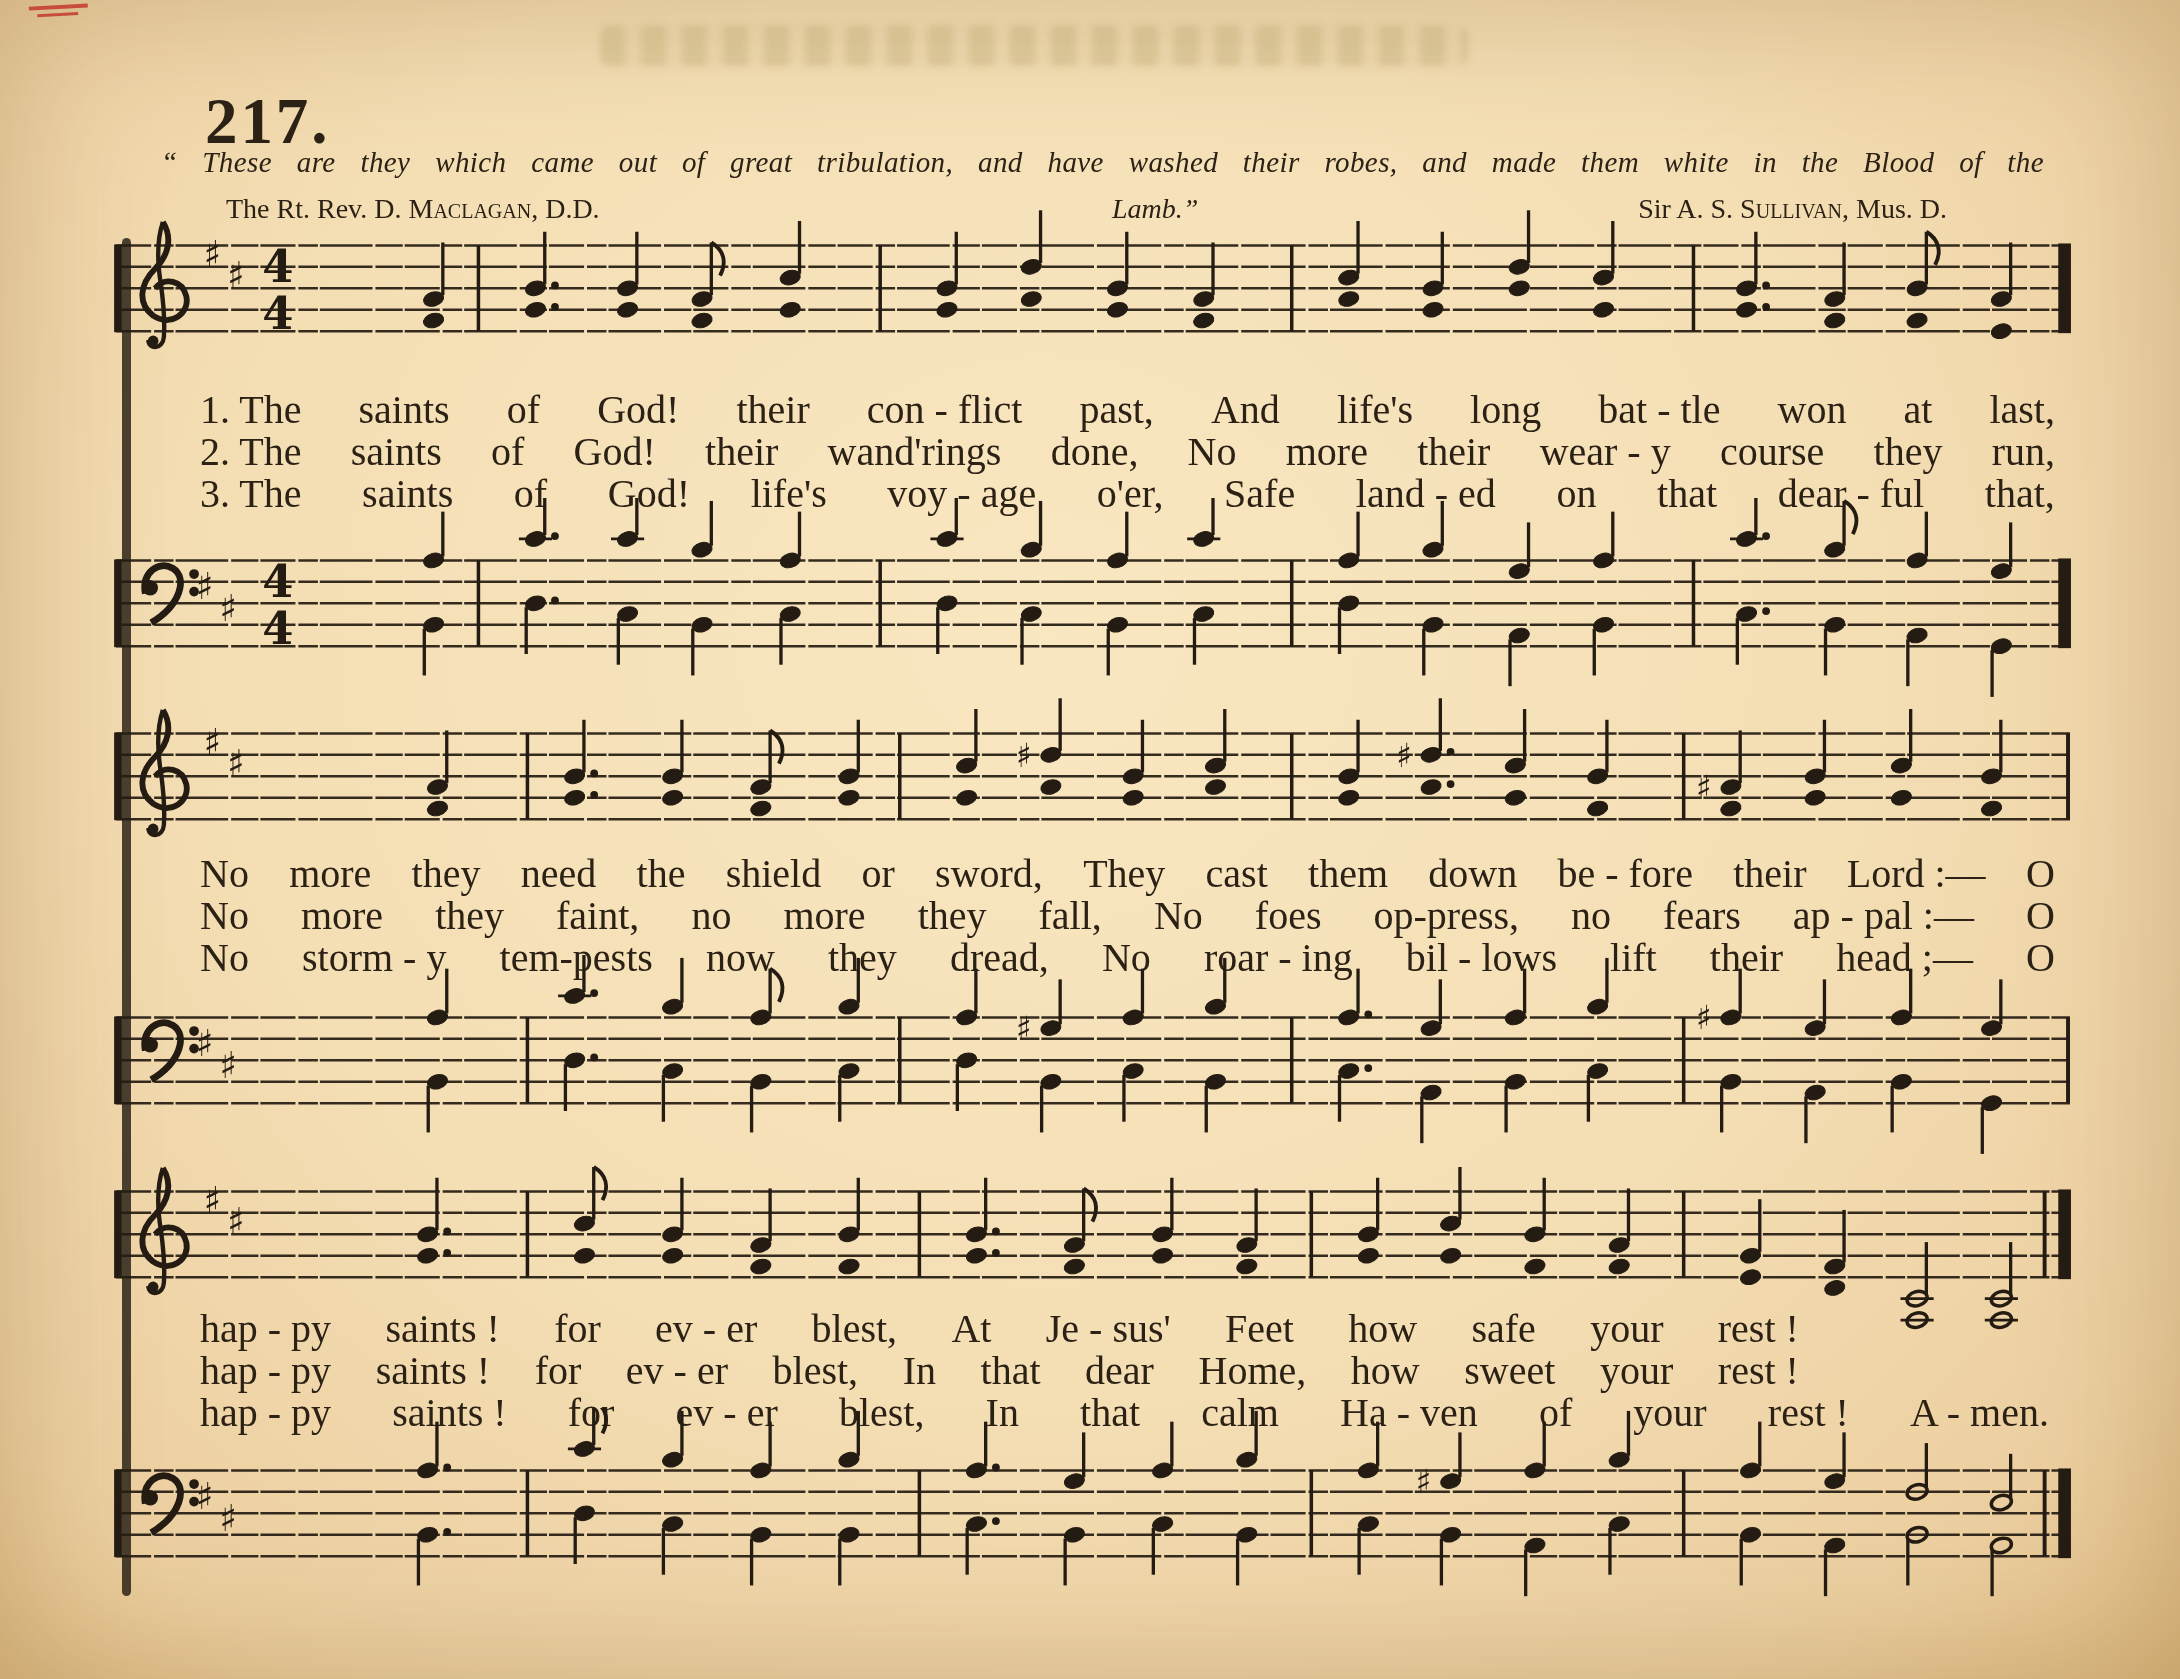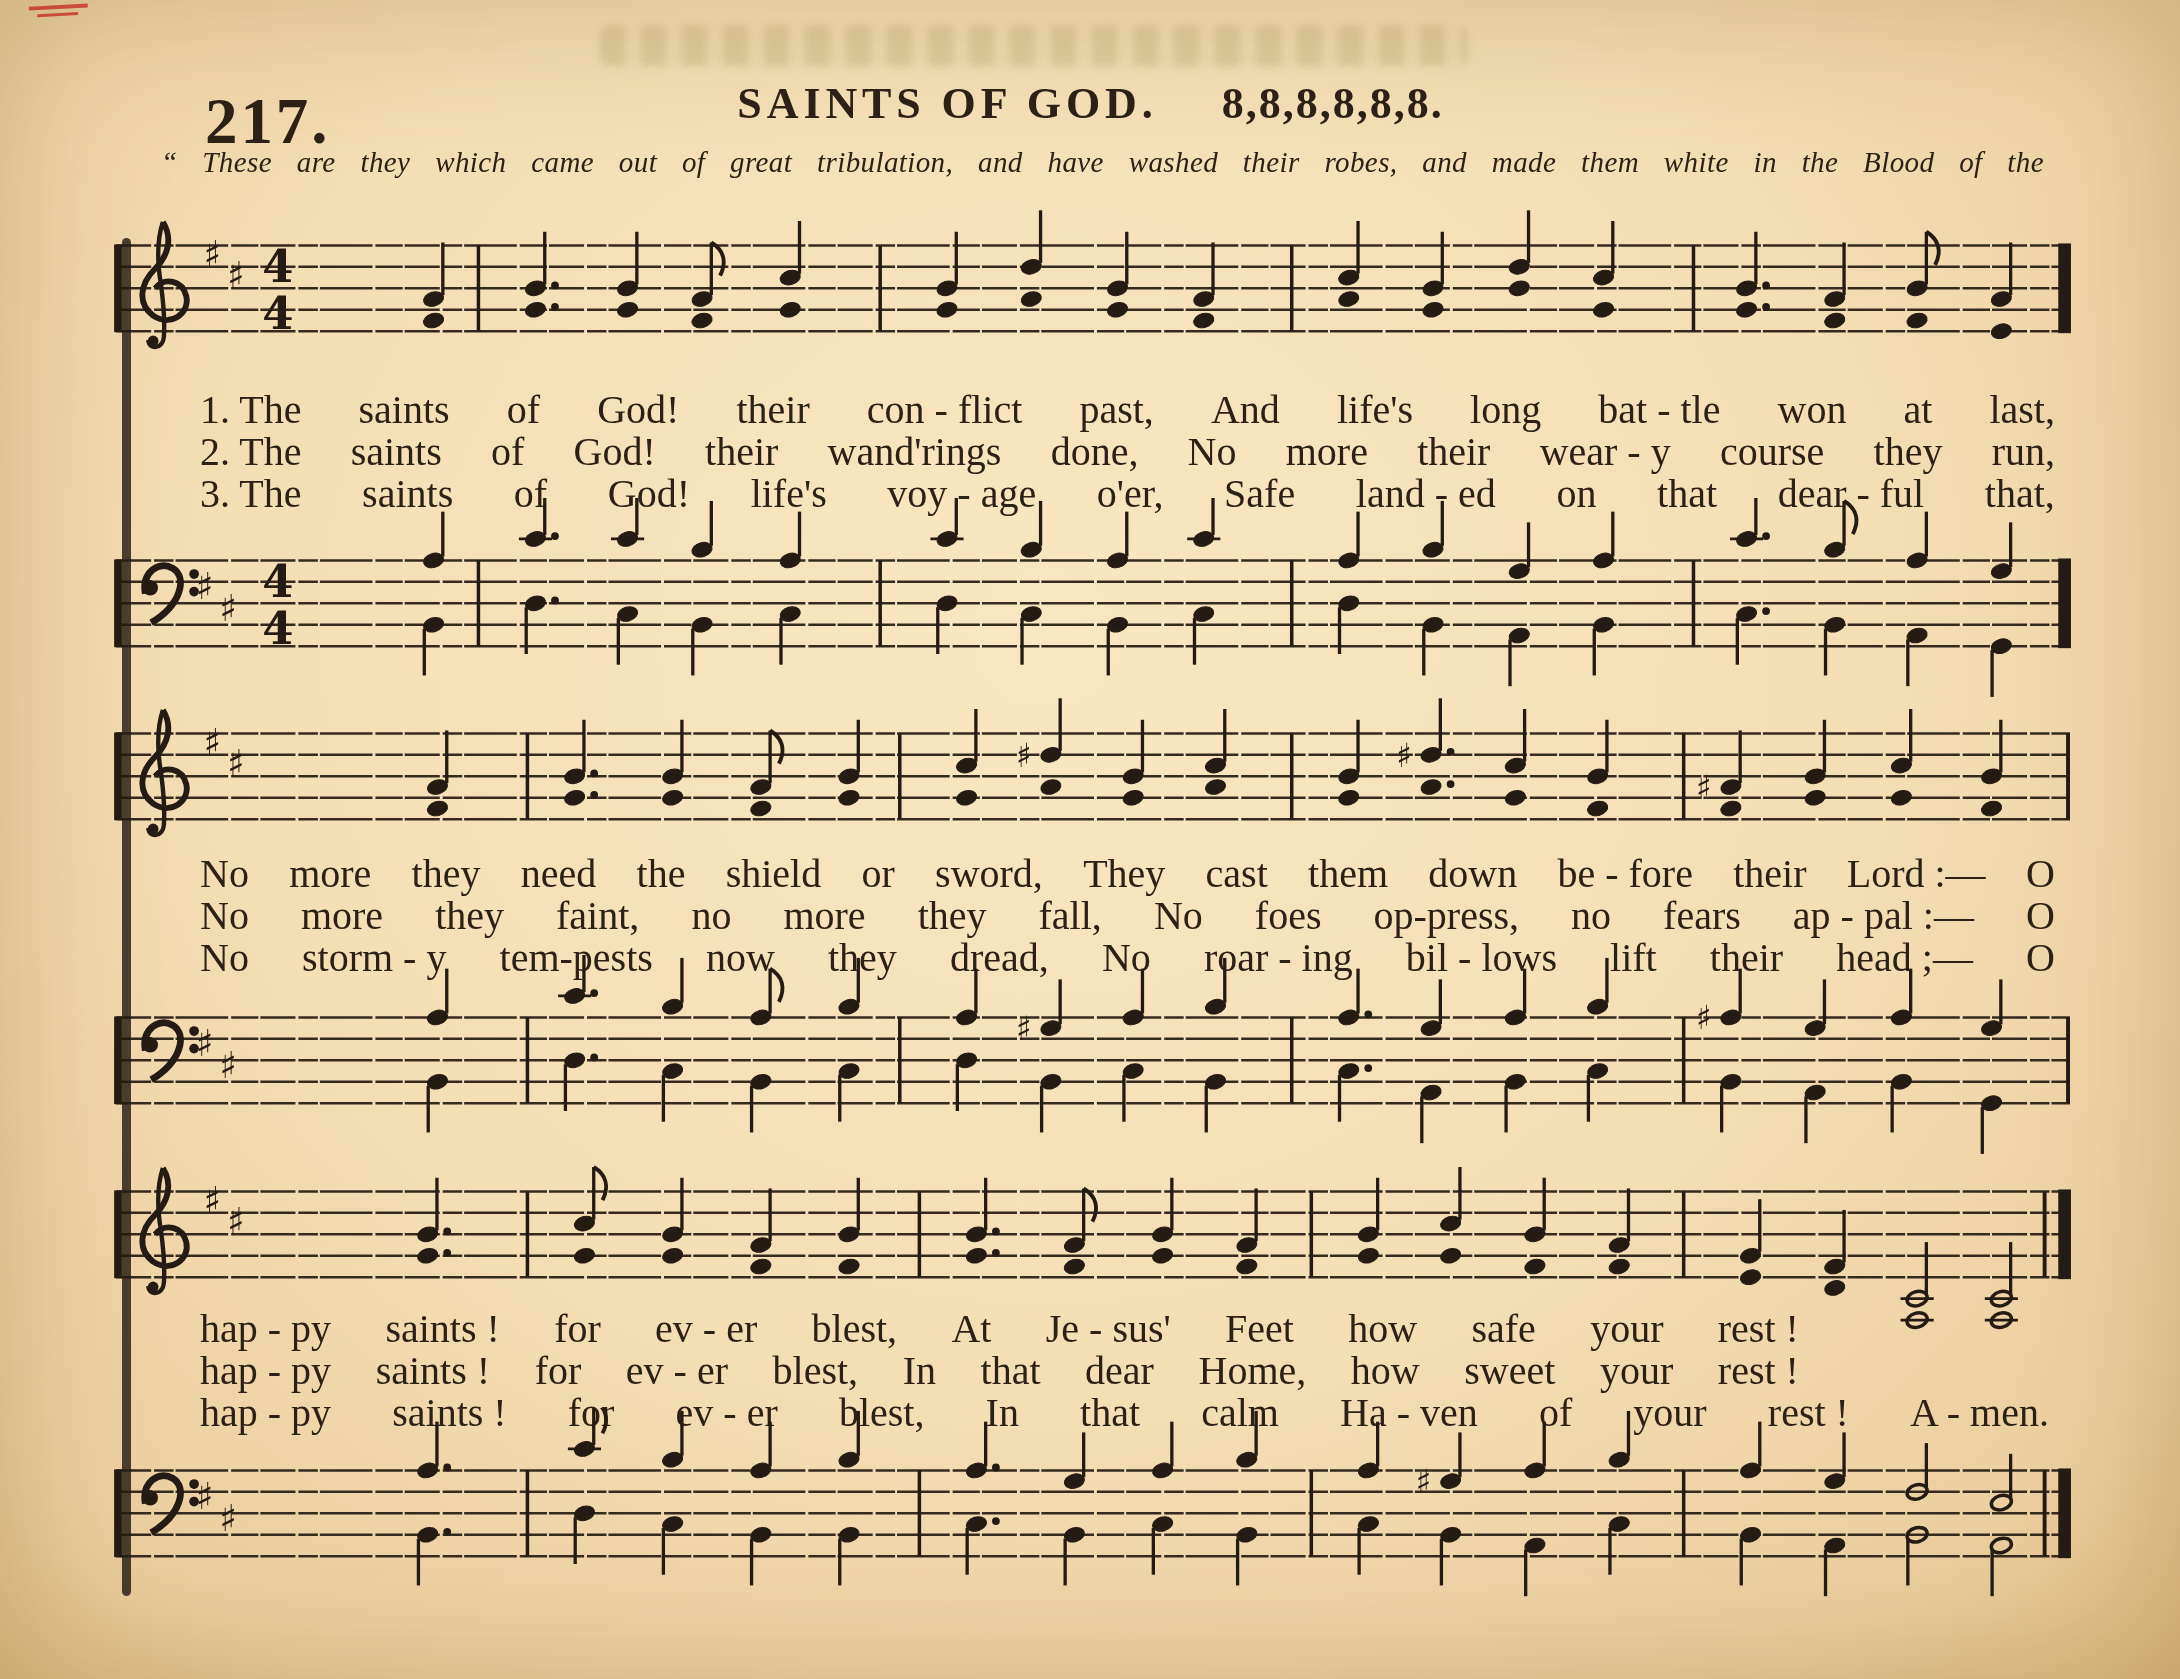--- a/index.html
+++ b/index.html
@@ -35,27 +35,28 @@
 </style>
 </head>
 <body>
 
 <div class="page">
   <div class="red-mark"></div>
   <div class="ghost"></div>
 
   <div class="hymn-number">217.</div>
 
-  <div class="title-row">
-    <span class="title">SAINTS OF GOD.</span>
-    <span class="meter">8,8,8,8,8,8.</span>
+
+  <div class="scripture">“ These are they which came out of great tribulation, and have washed their robes, and made them white in the Blood of the</div>
+
+  <div class="byline-row">
+    <span class="author"><span>The Rt. Rev. D. </span><span class="sc">Maclagan</span><span>, D.D.</span></span>
+    <span class="lamb">Lamb.”</span>
+    <span class="composer"><span>Sir A. S. </span><span class="sc">Sullivan</span><span>, Mus. D.</span></span>
   </div>
-
-  <div class="scripture">“ These are they which came out of great tribulation, and have washed their robes, and made them white in the Blood of the</div>
-
 
   <div class="gutter"></div>
 
   <div class="staff s1t"><svg viewBox="0 0 2010 240" width="1960" height="234">
         <line x1="2" y1="64" x2="2006" y2="64" stroke="#241c12" stroke-width="2.6" stroke-dasharray="36 3 20 2 54 3 28 2" opacity="0.92"></line>
         <line x1="2" y1="86" x2="2006" y2="86" stroke="#241c12" stroke-width="2.6" stroke-dasharray="36 3 20 2 54 3 28 2" opacity="0.92"></line>
         <line x1="2" y1="108" x2="2006" y2="108" stroke="#241c12" stroke-width="2.6" stroke-dasharray="36 3 20 2 54 3 28 2" opacity="0.92"></line>
         <line x1="2" y1="130" x2="2006" y2="130" stroke="#241c12" stroke-width="2.6" stroke-dasharray="36 3 20 2 54 3 28 2" opacity="0.92"></line>
         <line x1="2" y1="152" x2="2006" y2="152" stroke="#241c12" stroke-width="2.6" stroke-dasharray="36 3 20 2 54 3 28 2" opacity="0.92"></line>
         <rect x="0" y="63" width="8" height="90" fill="#241c12"></rect>

